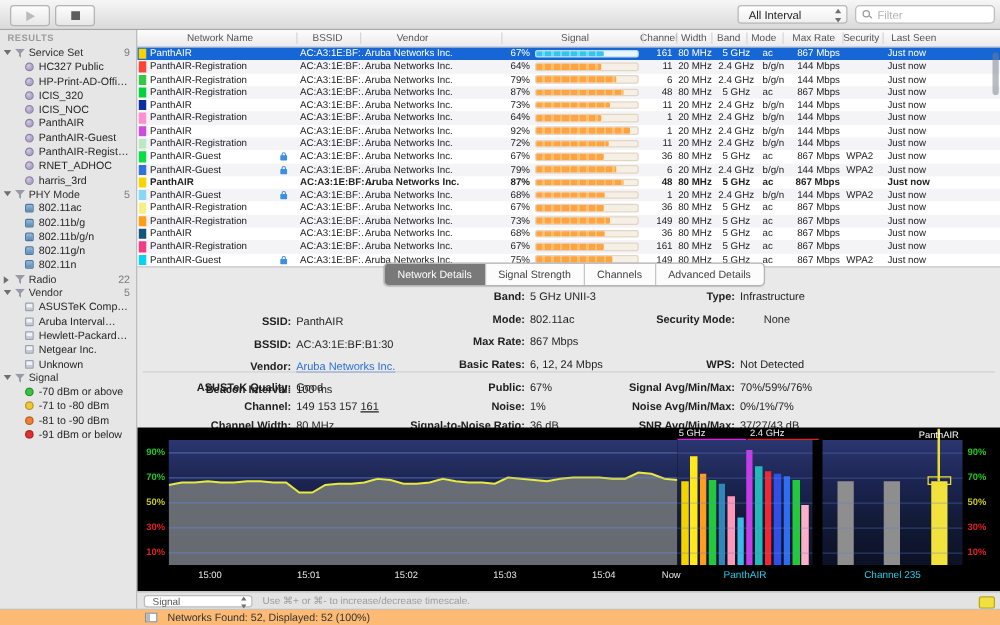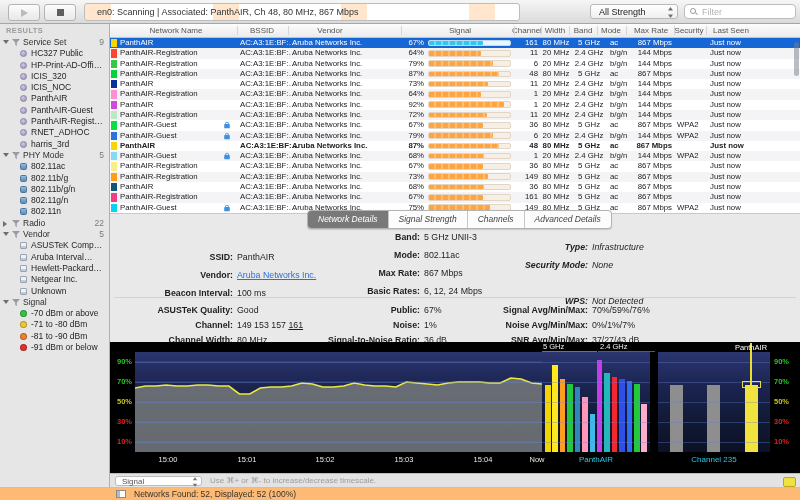--- a/index.html
+++ b/index.html
@@ -72,21 +72,21 @@
   .c.md{left:500px;}
   .c.mr{left:515px;width:47px;text-align:right;}
   .c.sec{left:567px;}
   .c.ls{left:600px;}
   .vscroll{position:absolute;left:794px;top:42px;width:5px;height:34px;border-radius:3px;background:rgba(115,125,140,.5);}
   
   .details{position:absolute;left:110px;top:213px;width:690px;height:129px;background:#e9e9e9;
            border-top:1px solid #c9c9c9;box-sizing:border-box;}
   .tabs{position:absolute;left:197px;top:-4px;height:17px;display:flex;border:1px solid #b3b3b3;border-radius:4px;
         overflow:hidden;background:#fcfcfc;box-shadow:0 .5px 1px rgba(0,0,0,.15);}
-  .tab{font-size:8.5px;line-height:17px;padding:0 10px;color:#444;border-left:1px solid #c6c6c6;white-space:nowrap;font-style:italic;}
+  .tab{font-size:8.5px;line-height:17px;padding:0 10px;color:#444;border-left:1px solid #c6c6c6;white-space:nowrap;}
   .tab:first-child{border-left:none;}
   .tab.active{background:#797979;color:#fff;}
   .dcol{position:absolute;}
   .drow{display:flex;align-items:center;font-size:8.8px;}
   .dlabel{font-weight:bold;color:#1e1e1e;text-align:right;flex:0 0 auto;}
   .dvalue{padding-left:4px;color:#1e1e1e;white-space:nowrap;}
   .dvalue.link{color:#2a6fd6;text-decoration:underline;}
   .uline{text-decoration:underline;}
   .divider{position:absolute;left:4px;right:4px;top:83px;height:1px;background:#d2d2d2;}
   
@@ -128,26 +128,22 @@
 
 <div id="app">
 
   <div class="toolbar">
     <div class="tb-btn tb-play">
       <span class="play-glyph"></span>
     </div>
     <div class="tb-btn tb-stop">
       <span class="stop-glyph"></span>
     </div>
-    <div class="statusbox">
-      <div class="scanwash"></div>
-      <span>en0: Scanning  |  Associated: PanthAIR, Ch 48, 80 MHz, 867 Mbps</span>
-    </div>
     <div class="dropdown">
-      <span>All Strength</span>
+      <span>All Interval</span>
       <span class="stepper">
         <svg width="7" height="11" viewBox="0 0 7 11">
             <path d="M3.5 0L6 3.6H1z" fill="#707070"></path>
             <path d="M3.5 11L1 7.4h5z" fill="#707070"></path>
           </svg>
       </span>
     </div>
     <div class="searchfield">
       <span class="mag"></span>
       <input value="" placeholder="Filter" style="">
@@ -546,20 +542,24 @@
         <div class="tab">Channels</div>
         <div class="tab">Advanced Details</div>
       </div>
     <div id="dsec1">
         <div class="dcol" style="left: 0px; top: 14px;">
           <div class="drow" style="height: 18px; margin-top: 20px;">
             <span class="dlabel" style="width: 123px;">SSID:</span>
             <span class="dvalue">PanthAIR</span>
           </div>
           <div class="drow" style="height: 18px;">
+            <span class="dlabel" style="width: 123px;">BSSID:</span>
+            <span class="dvalue">AC:A3:1E:BF:B1:30</span>
+          </div>
+          <div class="drow" style="height: 18px;">
             <span class="dlabel" style="width: 123px;">Vendor:</span>
             <span class="dvalue link">Aruba Networks Inc.</span>
           </div>
           <div class="drow" style="height: 18px;">
             <span class="dlabel" style="width: 123px;">Beacon Interval:</span>
             <span class="dvalue">100 ms</span>
           </div>
         </div>
         <div class="dcol" style="left: 190px; top: 14px;">
           <div class="drow" style="height: 18px;">
@@ -572,26 +572,26 @@
           </div>
           <div class="drow" style="height: 18px;">
             <span class="dlabel" style="width: 120px;">Max Rate:</span>
             <span class="dvalue">867 Mbps</span>
           </div>
           <div class="drow" style="height: 18px;">
             <span class="dlabel" style="width: 120px;">Basic Rates:</span>
             <span class="dvalue">6, 12, 24 Mbps</span>
           </div>
         </div>
-        <div class="dcol" style="left: 370px; top: 24px; font-style: italic;">
+        <div class="dcol" style="left: 370px; top: 14px;">
           <div class="drow" style="height: 18px;">
             <span class="dlabel" style="width: 108px;">Type:</span>
             <span class="dvalue">Infrastructure</span>
           </div>
-          <div class="drow" style="height: 18px;">
+          <div class="drow" style="height: 18px; gap: 19px;">
             <span class="dlabel" style="width: 108px;">Security Mode:</span>
             <span class="dvalue">None</span>
           </div>
           <div class="drow" style="height: 18px;">
             <span class="dlabel" style="width: 108px;"></span>
             <span class="dvalue"></span>
           </div>
           <div class="drow" style="height: 18px;">
             <span class="dlabel" style="width: 108px;">WPS:</span>
             <span class="dvalue">Not Detected</span>

